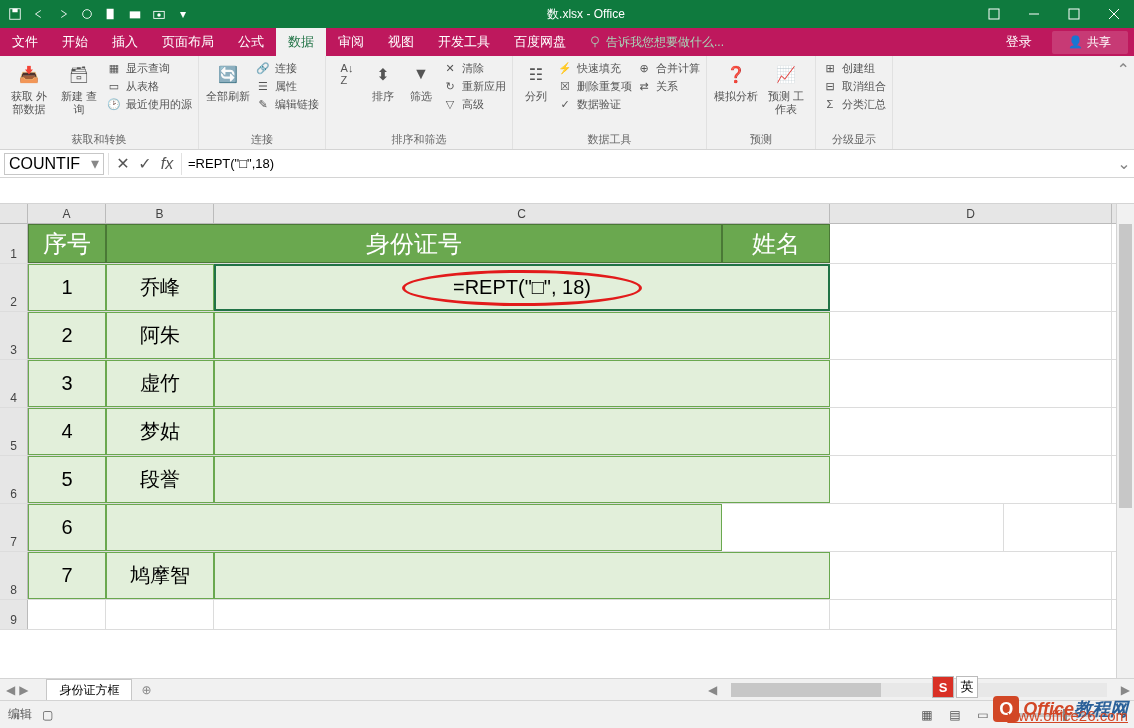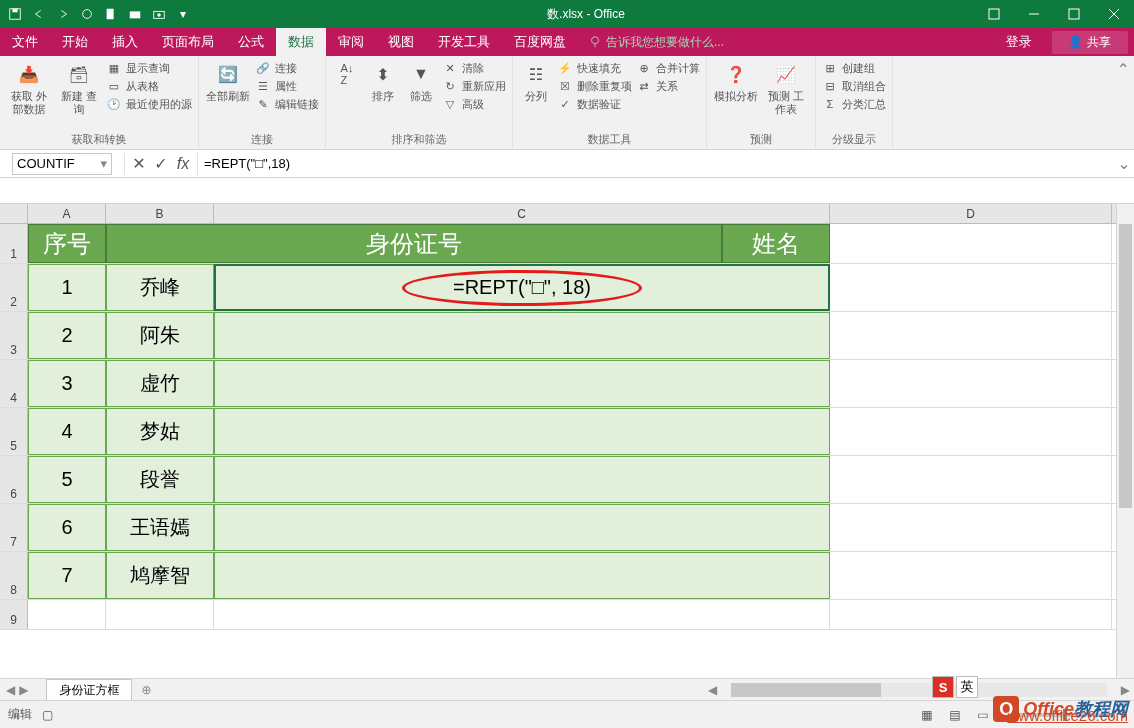--- a/index.html
+++ b/index.html
@@ -31,21 +31,21 @@
     .rg-label { text-align: center; font-size: 11px; color: #666; padding-top: 2px; }
     .big-btn { display: flex; flex-direction: column; align-items: center; width: 46px; cursor: pointer; color: #555; }
     .big-btn .ico { width: 28px; height: 28px; display: flex; align-items: center; justify-content: center; }
     .big-btn .lbl { font-size: 11px; text-align: center; line-height: 1.2; margin-top: 2px; }
     .small-btns { display: flex; flex-direction: column; gap: 2px; }
     .small-btn { display: flex; align-items: center; gap: 4px; font-size: 11px; color: #555; cursor: pointer; white-space: nowrap; }
     .small-btn .ico { width: 16px; height: 16px; display: flex; align-items: center; justify-content: center; }
 
     
     .formula-bar { height: 28px; border-bottom: 1px solid #d4d4d4; display: flex; align-items: center; background: #fff; }
-    .name-box { width: 100px; height: 22px; border: 1px solid #c7c7c7; margin: 0 12px; display: flex; align-items: center; padding: 0 4px; font-size: 13px; }
+    .name-box { width: 100px; height: 22px; border: 1px solid #c7c7c7; margin: 0 4px; display: flex; align-items: center; padding: 0 4px; font-size: 16px; }
     .name-box .dd { margin-left: auto; color: #888; }
     .fx-btns { display: flex; gap: 2px; padding: 0 4px; border-left: 1px solid #e1e1e1; border-right: 1px solid #e1e1e1; height: 22px; align-items: center; }
     .fx-btn { width: 20px; height: 20px; display: flex; align-items: center; justify-content: center; cursor: pointer; color: #555; }
     .formula-input { flex: 1; padding: 0 6px; font-size: 13px; height: 22px; display: flex; align-items: center; }
     .fb-expand { width: 20px; color: #888; cursor: pointer; text-align: center; }
 
     
     .fb-spacer { height: 26px; border-bottom: 1px solid #d4d4d4; background: #fff; }
 
     
@@ -415,21 +415,20 @@
     <div class="row data-row-h">
       <div class="row-h">6</div>
       <div class="cell cA data-cell">5</div>
       <div class="cell cB data-cell">段誉</div>
       <div class="cell cC data-cell"></div>
       <div class="cell cD"></div>
     </div>
     <div class="row data-row-h">
       <div class="row-h">7</div>
       <div class="cell cA data-cell">6</div>
-      <div class="cell cB data-cell">王语嫣</div>
       <div class="cell cC data-cell"></div>
       <div class="cell cD"></div>
     </div>
     <div class="row data-row-h">
       <div class="row-h">8</div>
       <div class="cell cA data-cell">7</div>
       <div class="cell cB data-cell">鸠摩智</div>
       <div class="cell cC data-cell"></div>
       <div class="cell cD"></div>
     </div>

